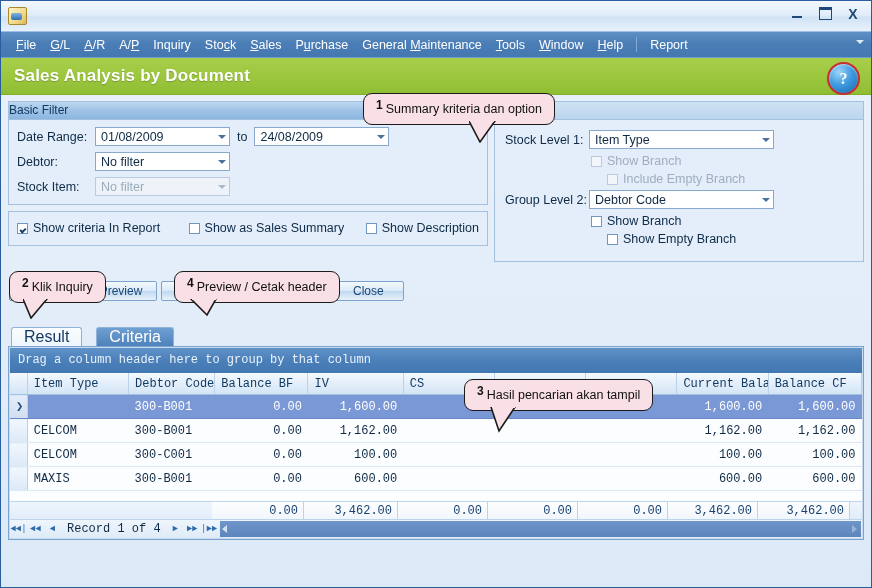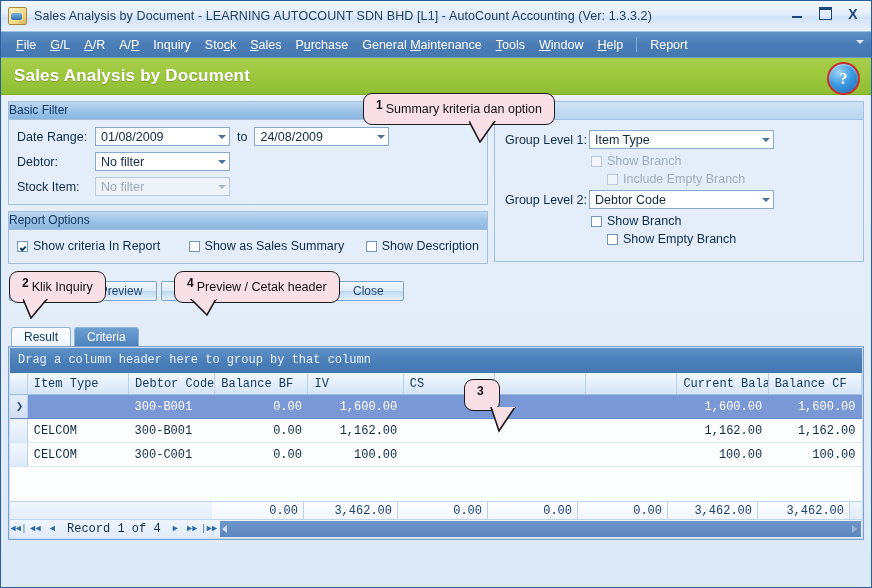--- a/index.html
+++ b/index.html
@@ -157,23 +157,23 @@
 
   .grp-row{display:flex;align-items:center;margin-bottom:5px;}
   .grp-lab{width:84px;font-size:12.5px;color:#0d2b47;flex:0 0 auto;}
   .combo.w185{width:185px;}
   .indent1{padding-left:86px;margin-bottom:4px;}
   .indent2{padding-left:102px;margin-bottom:4px;}
 
   
   .tabsbar{position:relative;height:19px;padding-left:10px;display:flex;align-items:flex-end;}
   .tab{
-    height:18px;line-height:18px;padding:0 12px;font-size:12px;
+    height:18px;line-height:18px;padding:0 12px;font-size:16px;
     border:1px solid #8fb3d6;border-bottom:none;
-    border-radius:3px 3px 0 0;margin-right:3px;
+    border-radius:3px 3px 0 0;margin-right:14px;
   }
   .tab.active{background:linear-gradient(180deg,#fbfdff,#eef5fc);color:#123a63;}
   .tab.inactive{
     background:linear-gradient(180deg,#6e9fd2 0%,#4e82ba 100%);color:#ffffff;
   }
 
   
   .grid-wrap{
     position:relative;margin:0 7px;height:194px;box-sizing:border-box;
     border:1px solid #7ba3cd;background:#ffffff;
@@ -247,21 +247,20 @@
   .tail{position:absolute;z-index:41;}
   .tail svg{display:block;}
 </style>
 </head>
 <body>
 
 <div class="app">
 
   <div class="titlebar">
     <div class="app-icon"></div>
-    <div class="title-text">Sales Analysis by Document - LEARNING AUTOCOUNT SDN BHD [L1] - AutoCount Accounting (Ver: 1.3.3.2)</div>
     <div class="win-btns">
       <div class="win-btn">
           <span class="min"></span>
         </div>
       <div class="win-btn">
           <span class="max"></span>
         </div>
       <div class="win-btn">
           <span class="cls">X</span>
         </div>
@@ -329,21 +328,20 @@
                 <div class="val">No filter</div>
                 <div class="arr">
                     <i></i>
                   </div>
               </div>
             </div>
           </div>
         </div>
 
         <div class="group-box" style="margin-top:6px;">
-          <div class="gb-header">Report Options</div>
           <div class="gb-body" style="padding:6px 8px 10px 8px;">
             <div class="ro-row">
               <div class="chk">
                 <span class="box checked"></span>
                 <span>Show criteria In Report</span>
               </div>
               <div class="sp1"></div>
               <div class="chk">
                 <span class="box"></span>
                 <span>Show as Sales Summary</span>
@@ -356,21 +354,21 @@
             </div>
           </div>
         </div>
       </div>
 
       <div class="right-col">
         <div class="group-box" style="height:161px;">
           <div class="gb-header" style="background:linear-gradient(180deg,#cfe2f4,#bad5ee);">&nbsp;</div>
           <div class="gb-body" style="padding:10px 10px 8px 10px;">
             <div class="grp-row">
-              <div class="grp-lab">Group Level 1:</div>
+              <div class="grp-lab">Stock Level 1:</div>
               <div class="combo w185">
                 <div class="val">Item Type</div>
                 <div class="arr">
                     <i></i>
                   </div>
               </div>
             </div>
             <div class="indent1">
               <div class="chk dim">
                 <span class="box"></span>
@@ -488,20 +486,32 @@
                 <td>CELCOM</td>
                 <td>300-C001</td>
                 <td class="num">0.00</td>
                 <td class="num">100.00</td>
                 <td class="num"></td>
                 <td class="num"></td>
                 <td class="num"></td>
                 <td class="num">100.00</td>
                 <td class="num">100.00</td>
               </tr>
+              <tr>
+                <td class="rowsel"></td>
+                <td>MAXIS</td>
+                <td>300-B001</td>
+                <td class="num">0.00</td>
+                <td class="num">600.00</td>
+                <td class="num"></td>
+                <td class="num"></td>
+                <td class="num"></td>
+                <td class="num">600.00</td>
+                <td class="num">600.00</td>
+              </tr>
             </tbody>
         </table>
       </div>
 
       <div class="sumrow" id="sum-row">
           <div class="sumcell blank" style="width: 202px;"></div>
           <div class="sumcell" style="width: 92px;">0.00</div>
           <div class="sumcell" style="width: 94px;">3,462.00</div>
           <div class="sumcell" style="width: 90px;">0.00</div>
           <div class="sumcell" style="width: 90px;">0.00</div>
@@ -554,20 +564,21 @@
   </div>
   <div class="tail" style="left:185px;top:298px;">
     <svg width="36" height="20" viewBox="0 0 36 20">
       <polygon points="30,0 5,0 21,16" fill="#f9dfe6" stroke="#1b1b1b" stroke-width="1.6"></polygon>
       <rect x="6" y="-2" width="24" height="3" fill="#f9dfe6"></rect>
     </svg>
   </div>
 
   <div class="callout" style="left:463px;top:378px;height:30px;">
     <span class="num">3</span>
+    <span>Hasil pencarian akan tampil</span>
   </div>
   <div class="tail" style="left:478px;top:406px;">
     <svg width="42" height="26" viewBox="0 0 42 26">
       <polygon points="36,0 12,0 20,24" fill="#f9dfe6" stroke="#1b1b1b" stroke-width="1.6"></polygon>
       <rect x="13" y="-2" width="23" height="3" fill="#f9dfe6"></rect>
     </svg>
   </div>
 
 </div>
 

